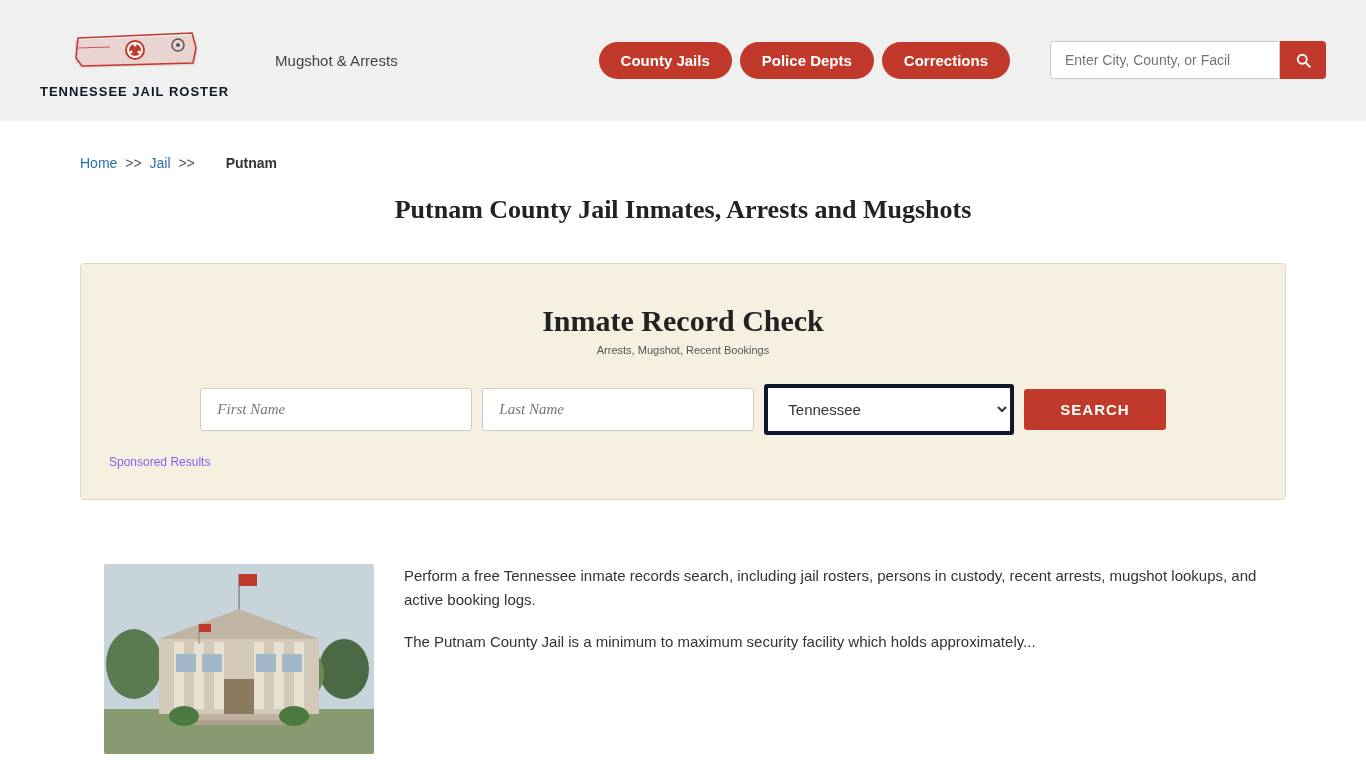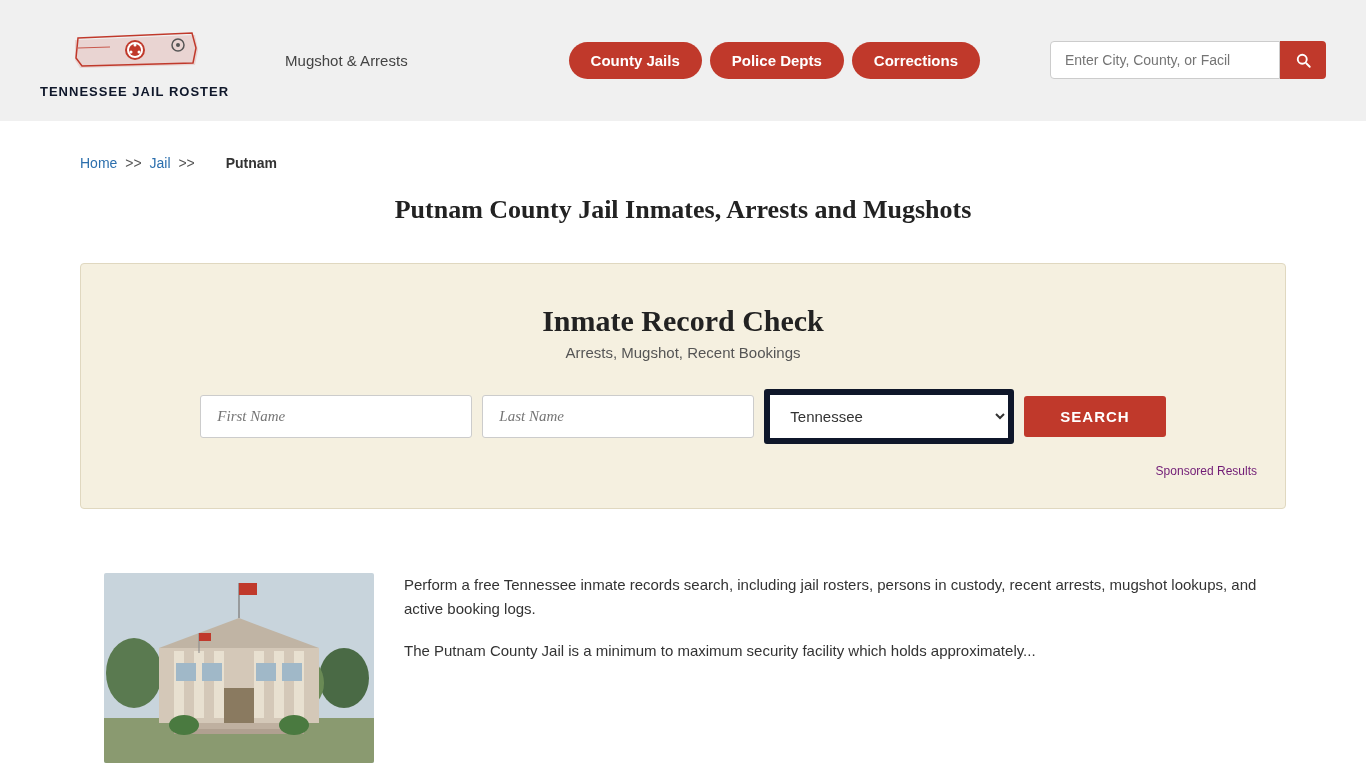--- a/index.html
+++ b/index.html
@@ -25,21 +25,21 @@
       color: #0f172a;
       text-align: center;
       letter-spacing: 1px;
       line-height: 1.3;
       margin-top: 4px;
     }
     .mugshot-label {
       font-family: Arial, sans-serif;
       font-size: 15px;
       color: #444;
-      margin-left: 16px;
+      margin-left: 6px;
       white-space: nowrap;
     }
     .nav-area {
       display: flex;
       flex-direction: column;
       align-items: center;
       gap: 8px;
       margin-left: auto;
     }
     .nav-row {
@@ -55,21 +55,20 @@
       font-size: 15px;
       font-family: Arial, sans-serif;
       font-weight: 600;
       cursor: pointer;
       white-space: nowrap;
     }
 
     .search-area {
       display: flex;
       align-items: center;
-      margin-left: 30px;
     }
     .search-input {
       border: 1px solid #ccc;
       padding: 10px 14px;
       font-size: 14px;
       width: 230px;
       border-radius: 4px 0 0 4px;
       outline: none;
       background: #fff;
     }
@@ -134,21 +133,21 @@
       margin-bottom: 64px;
       text-align: center;
     }
     .record-check-title {
       font-size: 30px;
       font-family: Georgia, serif;
       color: #222;
       margin-bottom: 6px;
     }
     .record-check-subtitle {
-      font-size: 15px;
+      font-size: 11px;
       font-family: Arial, sans-serif;
       color: #555;
       margin-bottom: 28px;
     }
     .record-form {
       display: flex;
       gap: 10px;
       justify-content: center;
       align-items: center;
       flex-wrap: wrap;
@@ -159,21 +158,21 @@
       font-size: 15px;
       width: 272px;
       font-family: Georgia, serif;
       font-style: italic;
       color: #999;
       background: #fff;
       border-radius: 3px;
       outline: none;
     }
     .record-select {
-      border: 6px solid #0f172a;
+      border: 4px solid #0f172a;
       padding: 12px 16px;
       font-size: 15px;
       width: 250px;
       font-family: Arial, sans-serif;
       color: #333;
       background: #fff;
       border-radius: 3px;
       outline: none;
     }
     .record-search-btn {
@@ -182,23 +181,23 @@
       border: none;
       padding: 12px 36px;
       font-size: 15px;
       font-family: Arial, sans-serif;
       font-weight: bold;
       letter-spacing: 1px;
       cursor: pointer;
       border-radius: 3px;
     }
     .sponsored-label {
-      text-align: right;
+      text-align: left;
       font-size: 12px;
-      color: #701a75;
+      color: #8b5cf6;
       margin-top: 20px;
       font-family: Arial, sans-serif;
     }
 
     
     .bottom-content {
       display: flex;
       gap: 30px;
       align-items: flex-start;
       padding-left: 24px;

